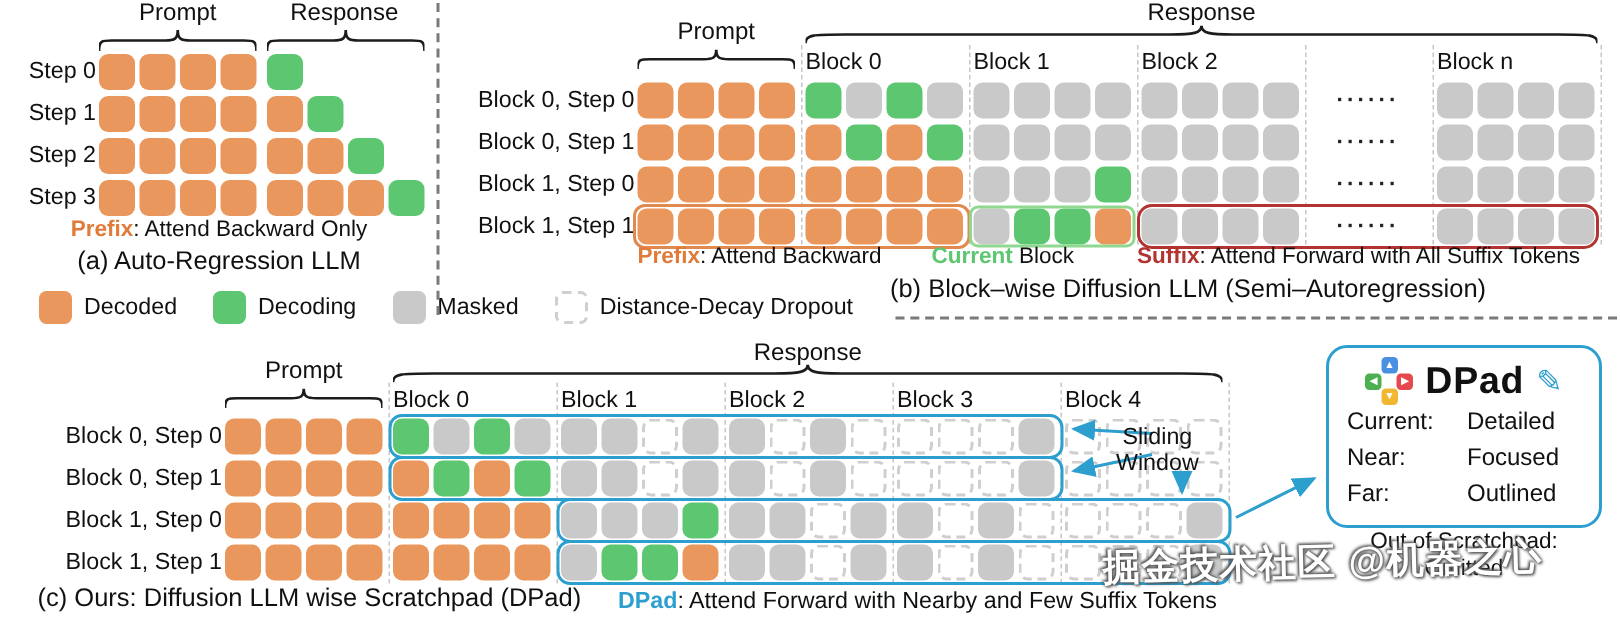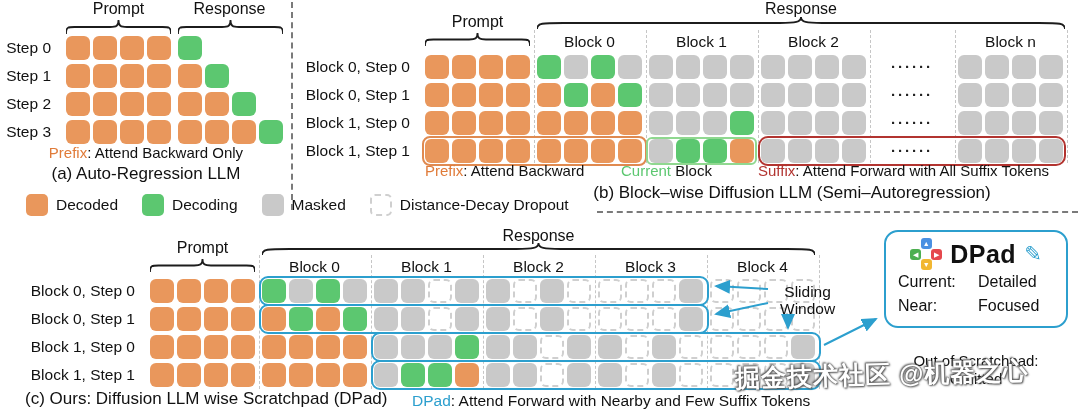--- a/index.html
+++ b/index.html
@@ -12,46 +12,46 @@
   .abs{position:absolute}
   .panel{position:absolute}
   
   .cell{width:24px;height:24px;border-radius:6px;flex:0 0 auto}
   .cell.decoded{background:var(--orange)}
   .cell.decoding{background:var(--green)}
   .cell.masked{background:var(--gray)}
   .cell.dropout{background:#fff;border:2px dashed var(--dropb)}
   .cell.empty{background:transparent}
   .row{display:flex;align-items:center;height:24px;margin-bottom:4px}
-  .rowlabel{font-size:15.5px;white-space:nowrap;text-align:right;padding-right:15px;flex:0 0 auto}
+  .rowlabel{font-size:15.5px;white-space:nowrap;text-align:right;padding-right:2px;flex:0 0 auto}
   .la{width:66px}.lb{width:133px}.lc{width:150px}
   .group{display:flex;gap:3px;width:105px;margin-right:7px;flex:0 0 auto}
   .dots{width:78px;margin-right:7px;text-align:center;font-size:15px;font-weight:bold;
         letter-spacing:2px;line-height:24px;color:#222;flex:0 0 auto}
   .hrow{display:flex;align-items:flex-end}
-  .hlabel{width:105px;margin-right:7px;text-align:center;font-size:15.5px;flex:0 0 auto;white-space:nowrap}
+  .hlabel{width:105px;margin-right:7px;font-size:15.5px;flex:0 0 auto;white-space:nowrap}
   .hspacer{flex:0 0 auto}
   .sep{position:absolute;width:0;border-left:1.5px dashed #c6c6c6}
   .brace{position:absolute}
   .brace path{fill:none;stroke:#1c1c1c;stroke-width:1.8;vector-effect:non-scaling-stroke}
   .toplabel{position:absolute;text-align:center;font-size:16px;white-space:nowrap}
   .note{position:absolute;font-size:15px;white-space:nowrap}
-  .note .kw{font-weight:normal}
+  .note .kw{font-weight:bold}
   .caption{position:absolute;font-size:17px;white-space:nowrap}
   .obox{position:absolute;border-radius:8px;pointer-events:none}
   .divider-v{position:absolute;left:291px;top:2px;height:208px;border-left:2px dashed #7a7a7a}
   .divider-h{position:absolute;left:597px;top:211px;width:481px;border-top:2px dashed #7a7a7a}
   
   #legend{position:absolute;left:26px;top:194px;display:flex;gap:24px;align-items:center}
   .legitem{display:flex;gap:8px;align-items:center}
   .legsw{width:22px;height:22px;border-radius:5px}
   .legitem span{font-size:15.5px;white-space:nowrap}
   
   .bluebox{position:absolute;border:2px solid var(--blue);border-radius:9px;pointer-events:none;z-index:5}
-  #sliding{position:absolute;left:780px;top:56px;font-size:15.5px;line-height:17px;z-index:7;text-align:center}
+  #sliding{position:absolute;left:744px;top:56px;font-size:15.5px;line-height:17px;z-index:7;text-align:center}
   #c-svg{position:absolute;left:0;top:0;z-index:6;pointer-events:none}
   
   #dpad-card{position:absolute;left:884px;top:230px;width:184px;border:2.5px solid var(--blue);
              border-radius:14px;background:#fff;padding:6px 12px 8px;z-index:8}
   #dpad-title-row{display:flex;align-items:center;justify-content:center;gap:8px}
   #dpad-title{font-size:25px;font-weight:bold;letter-spacing:.5px}
   #pencil{font-size:21px;color:var(--blue);transform:rotate(0deg)}
   .dentry{display:flex;font-size:16px;line-height:24px}
   .dentry .k{width:80px}
   #oos1,#oos2{position:absolute;left:884px;width:184px;text-align:center;font-size:15px;z-index:8}
@@ -563,19 +563,23 @@
     </div>
     <div id="dpad-entries">
         <div class="dentry">
           <div class="k">Current:</div>
           <div>Detailed</div>
         </div>
         <div class="dentry">
           <div class="k">Near:</div>
           <div>Focused</div>
         </div>
+        <div class="dentry">
+          <div class="k">Far:</div>
+          <div>Outlined</div>
+        </div>
       </div>
   </aside>
   <div id="oos1">Out of Scratchpad:</div>
   <div id="oos2">Omitted</div>
 
   <div id="watermark">掘金技术社区 @机器之心</div>
 </div>
 
 </body></html>

